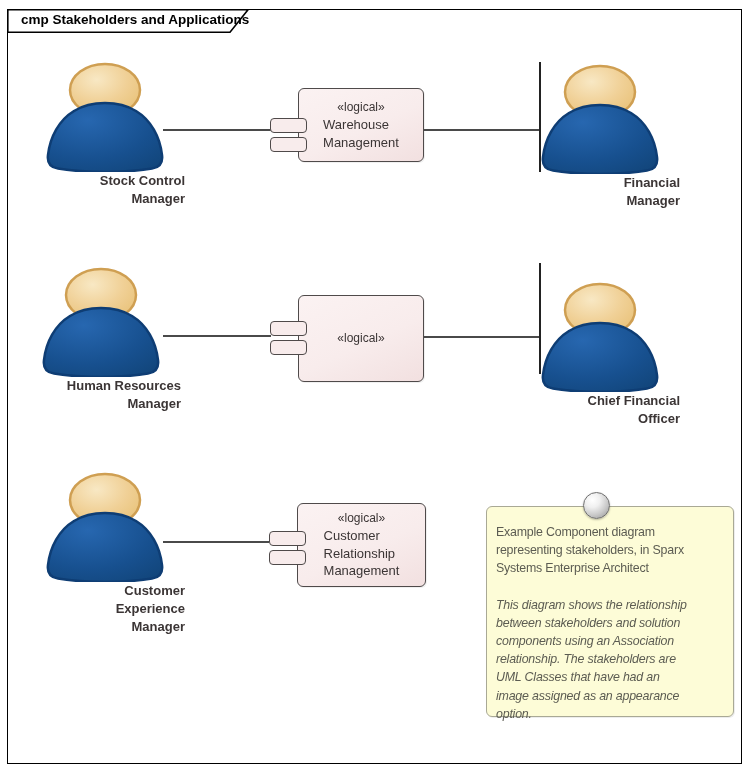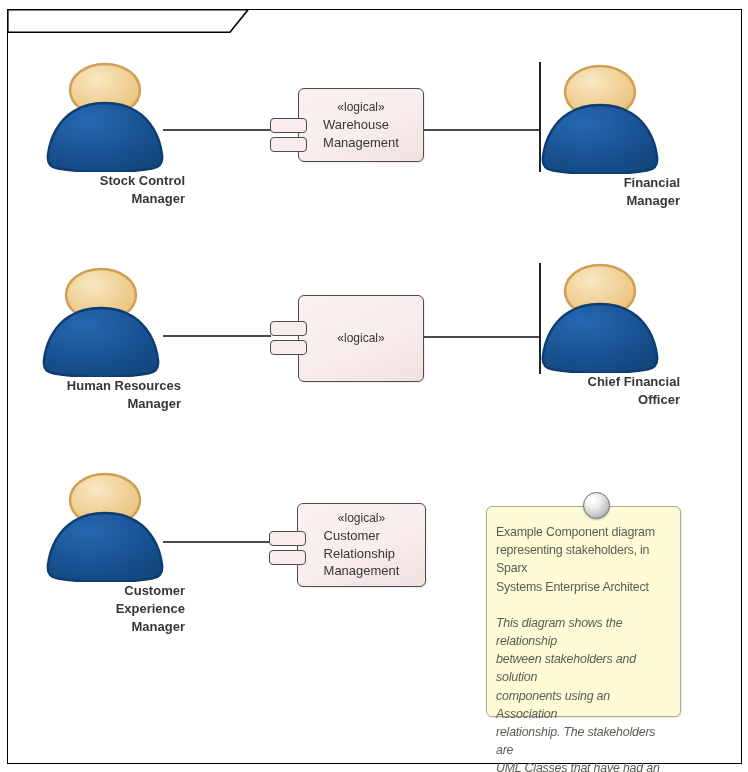--- a/index.html
+++ b/index.html
@@ -25,21 +25,21 @@
   .comp-stereotype{font-size:12px;color:#3b3535;line-height:17px;}
   .comp-name{font-size:13px;font-weight:normal;color:#3b3535;line-height:17.5px;white-space:pre-line;}
   .comp-tab{position:absolute;left:-29px;width:37px;height:15px;box-sizing:border-box;
     border:1.6px solid #4f4a4a;border-radius:4px;background:#f8ecec;}
 
   
   .assoc{position:absolute;height:1.6px;background:#4a4a4a;}
   .vbar{position:absolute;width:1.6px;background:#222;}
 
   
-  .note{position:absolute;left:486px;top:506px;width:195px;height:211px;box-sizing:border-box;
+  .note{position:absolute;left:486px;top:506px;width:248px;height:211px;box-sizing:border-box;
     border:1.6px solid #a9a995;border-radius:6px;background:#fdfcd7;
     padding:16px 8px 8px 9px;box-shadow:1px 1px 0 rgba(0,0,0,0.07);}
   .note p{margin:0;font-size:12.4px;line-height:18.2px;color:#5c5c52;letter-spacing:-0.2px;white-space:pre-line;}
   .note p + p{margin-top:18px;font-style:italic;}
   .note-pin{position:absolute;left:583px;top:492px;width:25px;height:25px;border-radius:50%;
     background:radial-gradient(circle at 34% 28%, #ffffff 0%, #f0f0f0 30%, #c9c9c9 62%, #909090 100%);
     border:1px solid #6f6f6f;box-shadow:0 1px 2px rgba(0,0,0,0.25);}
 </style>
 </head>
 <body>
@@ -59,20 +59,21 @@
   </defs>
 </svg>
 
 <div>
 
   <div class="frame-border"></div>
   <div class="frame-label">
     <svg width="244" height="25">
       <polygon points="0.8,0.8 241,0.8 223,23.2 0.8,23.2" fill="#ffffff" stroke="#000000" stroke-width="1.6"></polygon>
     </svg>
+    <div class="frame-title">cmp Stakeholders and Applications</div>
   </div>
 
   <div class="actor" style="left:45px;top:60px">
     <svg width="120" height="112" viewBox="0 0 120 112">
       <ellipse cx="60" cy="30" rx="35" ry="26" fill="url(#headGrad)" stroke="#cf9f52" stroke-width="2.5"></ellipse>
       <path d="M60,43 C47,43 37,46 29,51 C14,60 5,77 3,95 C2,103 6,107.5 13,108.5 C28,111 44,112 60,112 C76,112 92,111 107,108.5 C114,107.5 118,103 117,95 C115,77 106,60 91,51 C83,46 73,43 60,43 Z" fill="url(#bodyGrad)" stroke="#0e3d74" stroke-width="2.5" stroke-linejoin="round"></path>
     </svg>
     <div class="actor-label">Stock Control
 Manager</div>
   </div>
@@ -112,21 +113,21 @@
 
   <div class="component" style="left:298px;top:295px;width:126px;height:87px">
     <div class="comp-tab" style="top:25px"></div>
     <div class="comp-tab" style="top:44px"></div>
     <div class="comp-stereotype">«logical»</div>
   </div>
 
   <div class="assoc" style="left:424px;top:336px;width:116px"></div>
   <div class="vbar" style="left:539px;top:263px;height:111px"></div>
 
-  <div class="actor" style="left:540px;top:261px">
+  <div class="actor" style="left:540px;top:280px">
     <svg width="120" height="112" viewBox="0 0 120 112">
       <ellipse cx="60" cy="30" rx="35" ry="26" fill="url(#headGrad)" stroke="#cf9f52" stroke-width="2.5"></ellipse>
       <path d="M60,43 C47,43 37,46 29,51 C14,60 5,77 3,95 C2,103 6,107.5 13,108.5 C28,111 44,112 60,112 C76,112 92,111 107,108.5 C114,107.5 118,103 117,95 C115,77 106,60 91,51 C83,46 73,43 60,43 Z" fill="url(#bodyGrad)" stroke="#0e3d74" stroke-width="2.5" stroke-linejoin="round"></path>
     </svg>
     <div class="actor-label">Chief Financial
 Officer</div>
   </div>
 
   <div class="actor" style="left:45px;top:470px">
     <svg width="120" height="112" viewBox="0 0 120 112">

